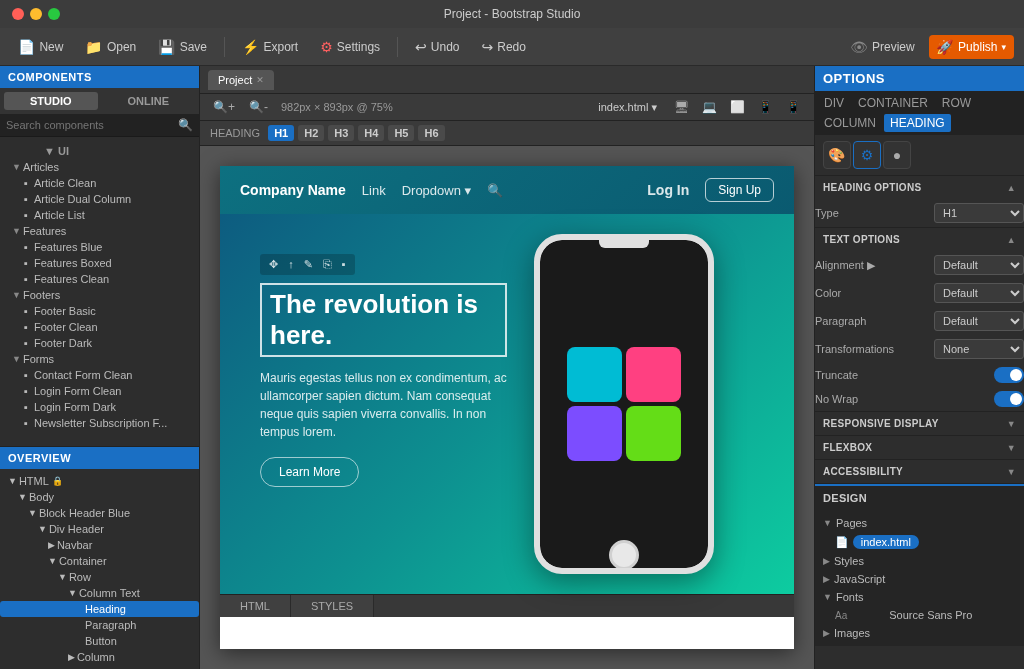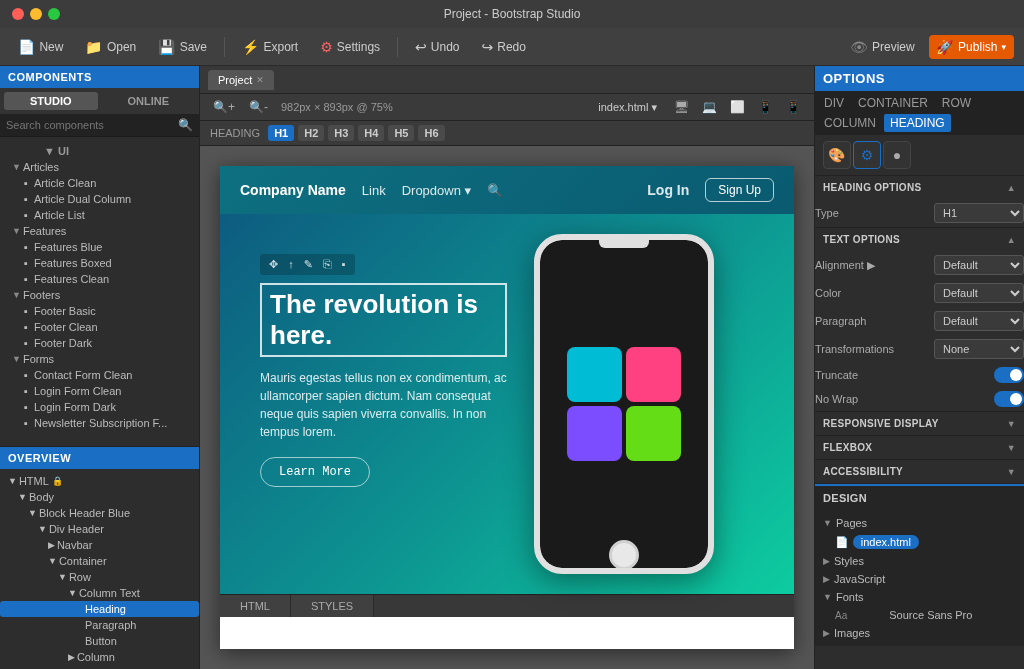--- a/index.html
+++ b/index.html
@@ -354,21 +354,20 @@
       margin-bottom: 16px;
     }
     .hero-btn {
       display: inline-block;
       padding: 7px 18px;
       border: 1px solid rgba(255,255,255,0.6);
       border-radius: 20px;
       color: white;
       font-size: 12px;
       cursor: pointer;
-      font-family: Liberation Mono, monospace;
     }
     .hero-phone {
       position: absolute;
       right: 60px;
       top: 20px;
       width: 200px;
     }
     
     .phone-mockup {
       width: 180px;

